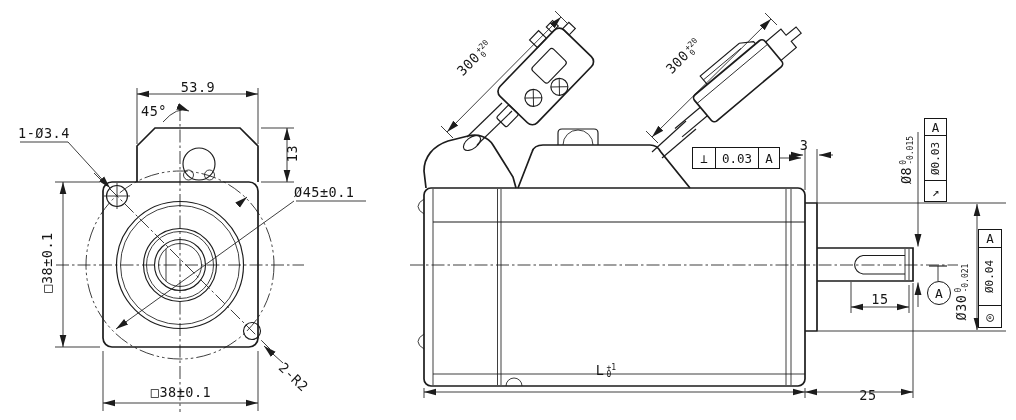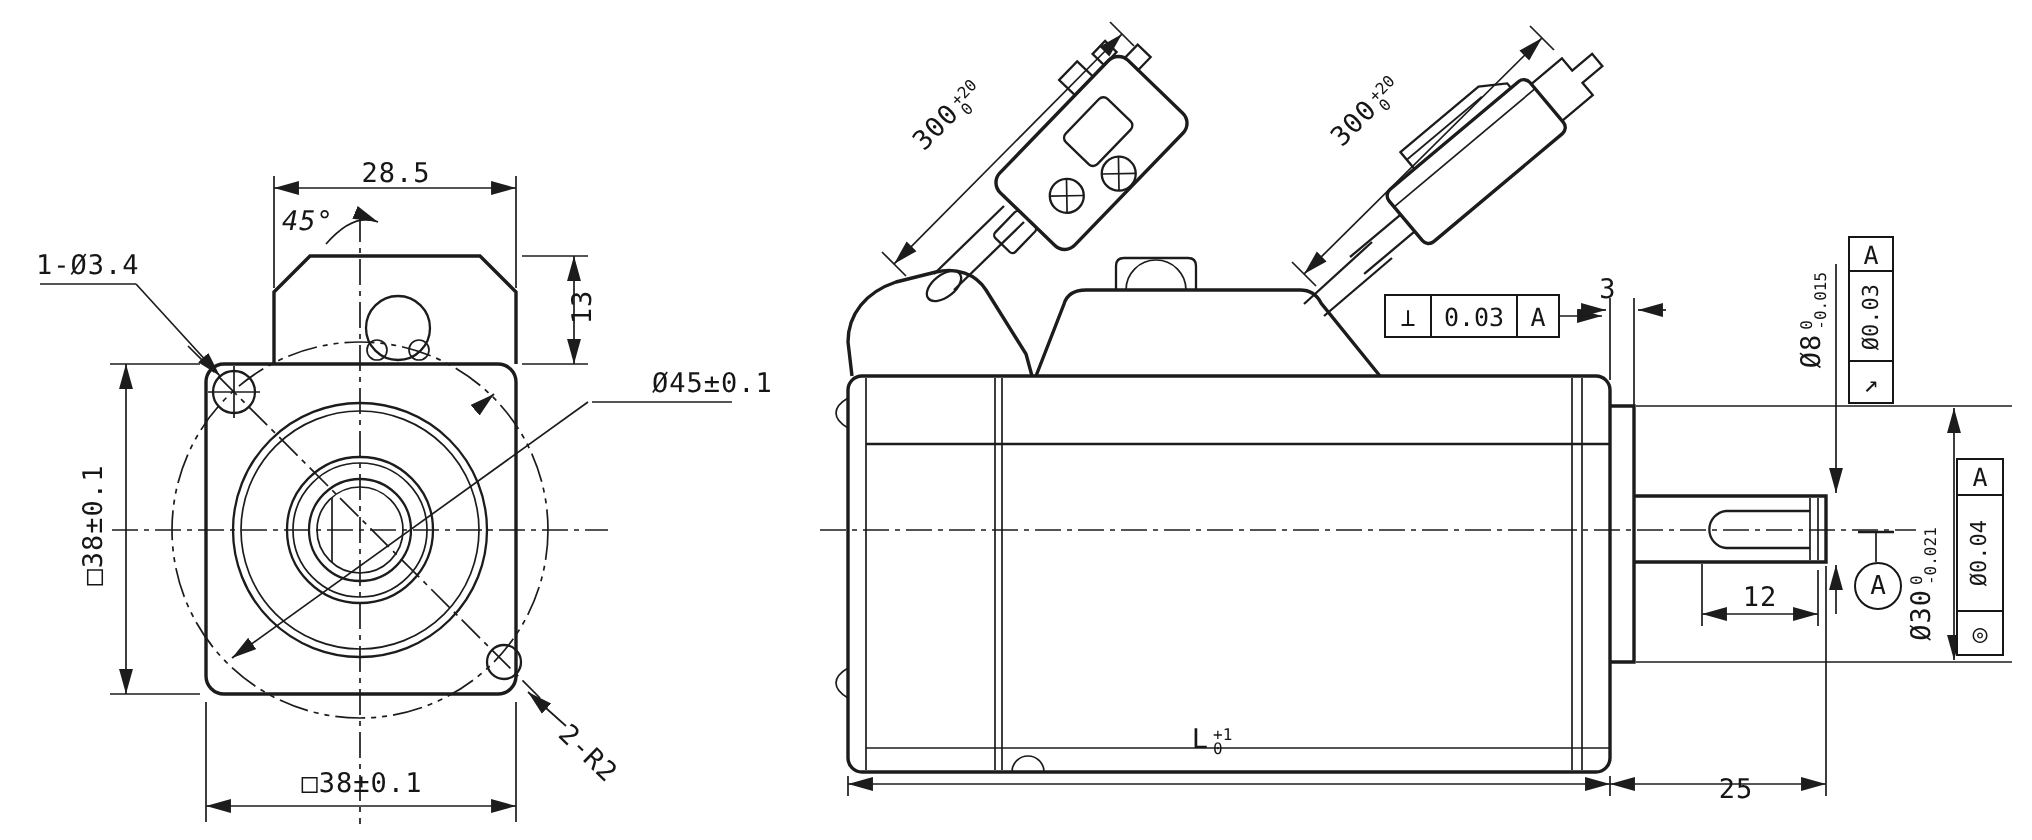--- a/index.html
+++ b/index.html
@@ -183,25 +183,25 @@
     <line class="dim" x1="851" y1="307" x2="909" y2="307" marker-start="url(#ar)" marker-end="url(#ar)"></line>
 
     <line class="lw-thin" x1="424" y1="388" x2="424" y2="398"></line>
     <line class="lw-thin" x1="805" y1="388" x2="805" y2="398"></line>
     <line class="lw-thin" x1="913" y1="283" x2="913" y2="398"></line>
     <line class="dim" x1="424" y1="392" x2="805" y2="392" marker-start="url(#ar)" marker-end="url(#ar)"></line>
     <line class="dim" x1="805" y1="392" x2="913" y2="392" marker-start="url(#ar)" marker-end="url(#ar)"></line>
   </g>
 </svg>
 
-<div class="lbl" style="left:168px;top:80px;width:60px;">28.5</div>
-<div class="lbl" style="left:137px;top:104px;width:34px;font-style:italic;">45°</div>
+<div class="lbl" style="left:168px;top:80px;width:60px;">53.9</div>
+<div class="lbl" style="left:137px;top:104px;width:34px;">45°</div>
 <div class="lbl left" style="left:18px;top:126px;width:64px;">1-Ø3.4</div>
 <div class="lbl rot90" style="left:277px;top:146px;width:30px;">13</div>
-<div class="lbl left" style="left:294px;top:185px;width:84px;margin-left:32px;">Ø45±0.1</div>
+<div class="lbl left" style="left:294px;top:185px;width:84px;">Ø45±0.1</div>
 <div class="lbl rot90" style="left:5px;top:255px;width:85px;">□38±0.1</div>
 <div class="lbl" style="left:140px;top:385px;width:82px;">□38±0.1</div>
 <div class="lbl rot44" style="left:282px;top:356px;width:46px;">2-R2</div>
 
 <div class="lbl rot45n" style="left:434px;top:47px;width:80px;height:22px;">
   <span>300</span>
   <span class="tolstack">
     <span>+20</span>
     <span>0</span>
   </span>
@@ -249,21 +249,21 @@
 <div class="fcf fcfv" style="left:978px;top:229px;width:22px;">
   <span class="cell" style="height:17px;">A</span>
   <span class="cell" style="height:57px;">
         <span class="vtext">Ø0.04</span>
       </span>
   <span class="cell" style="height:21px;">◎</span>
 </div>
 
 <div class="datum" style="left:927px;top:281px;">A</div>
 
-<div class="lbl" style="left:860px;top:292px;width:40px;">12</div>
+<div class="lbl" style="left:860px;top:292px;width:40px;">15</div>
 
 <div class="lbl" style="left:588px;top:360px;width:36px;height:20px;">
   <span>L</span>
   <span class="tolstack">
     <span>+1</span>
     <span>0</span>
   </span>
 </div>
 <div class="lbl" style="left:846px;top:364px;width:44px;margin-top:24px;">25</div>
 

